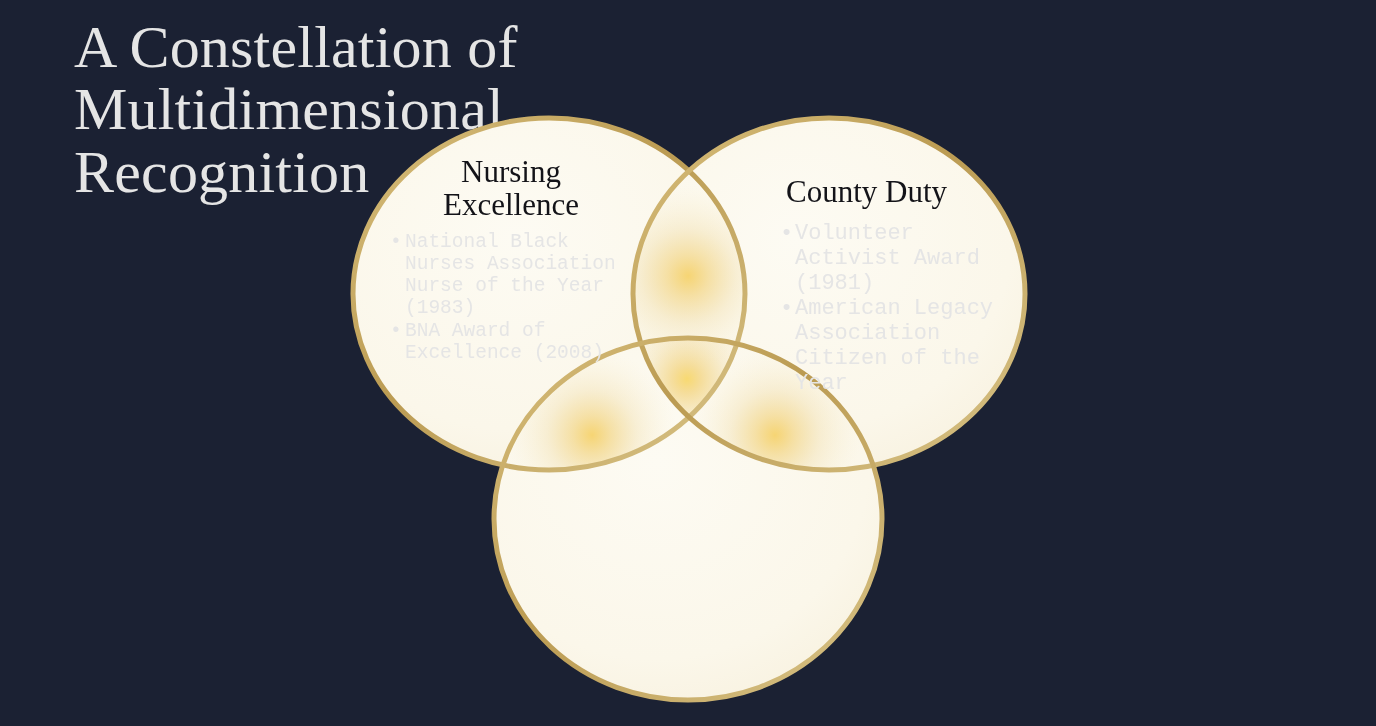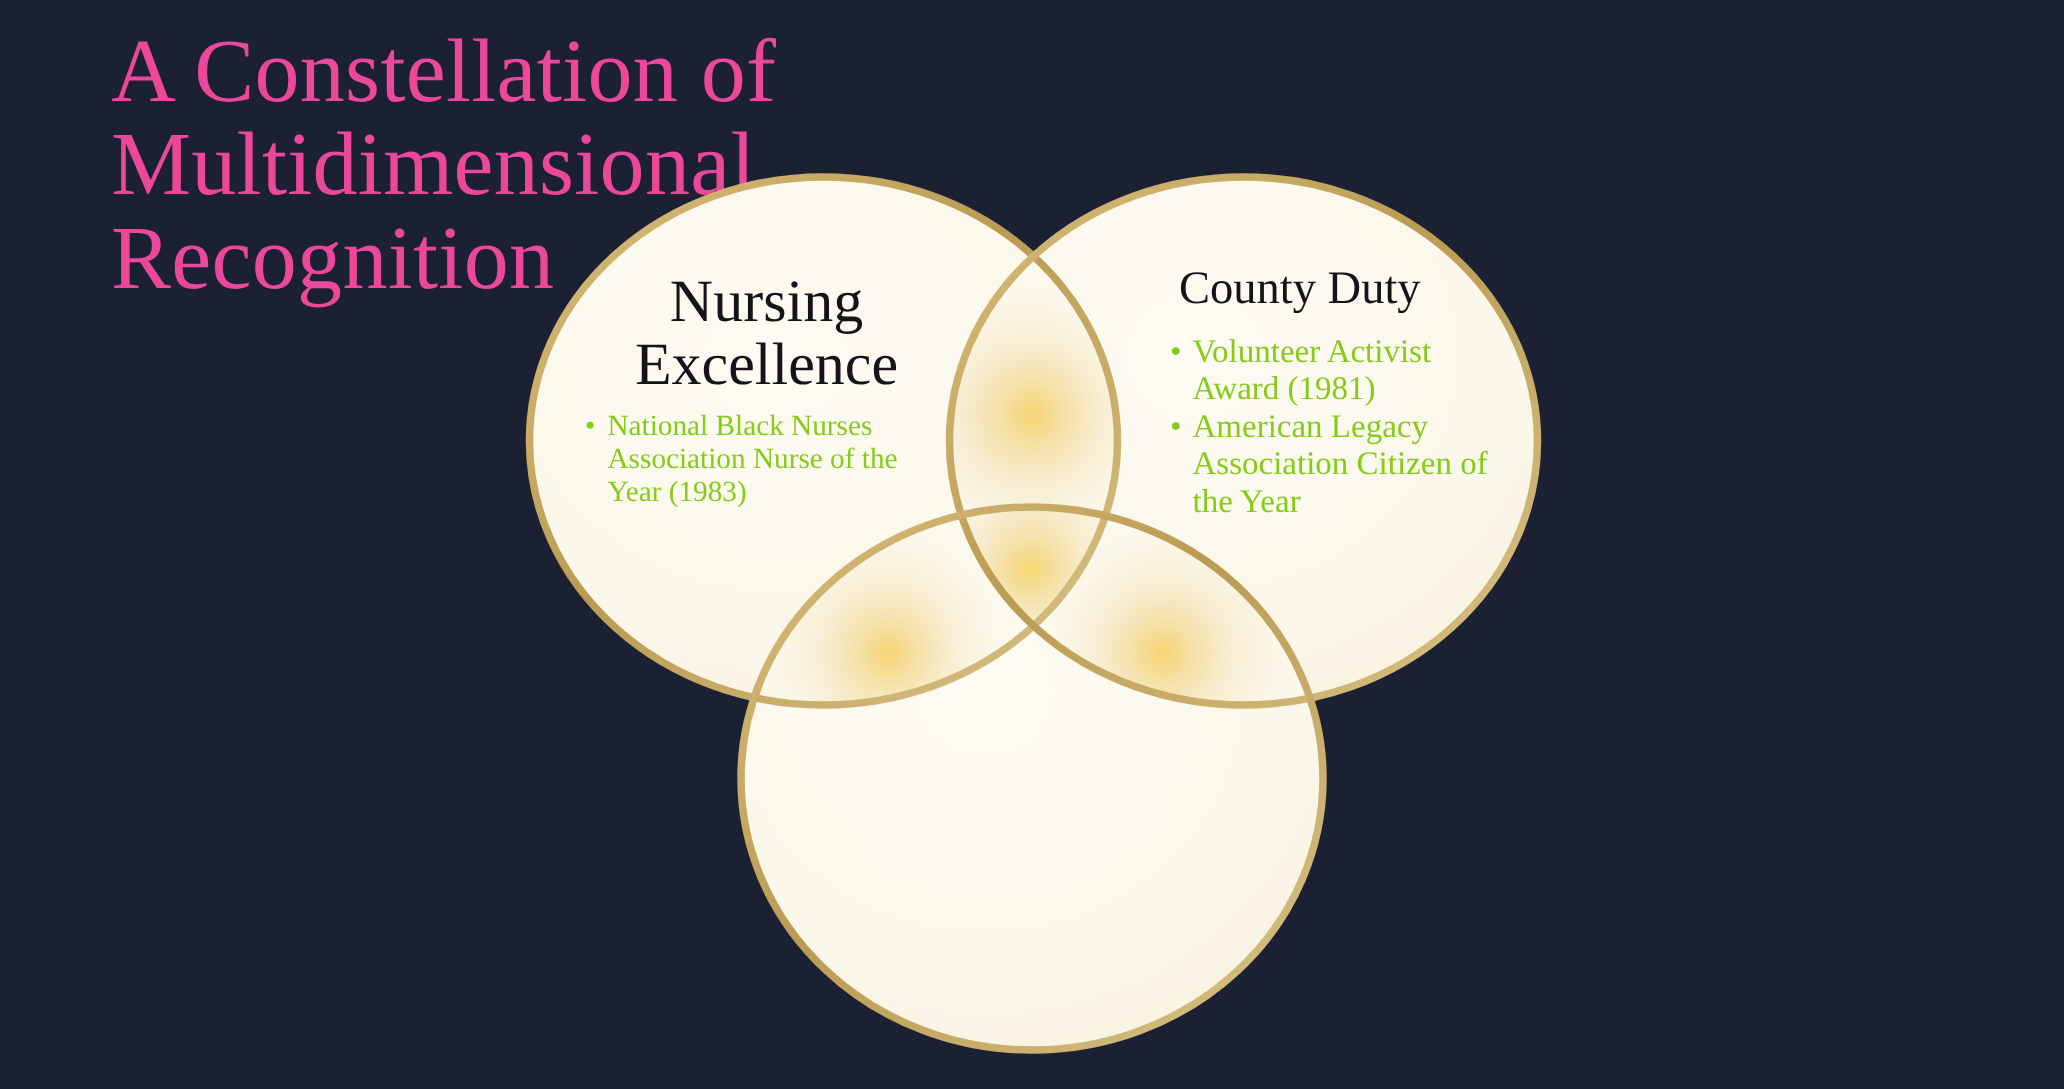--- a/index.html
+++ b/index.html
@@ -20,21 +20,21 @@
   
   #slide-title {
     position: absolute;
     left: 74px;
     top: 16px;
     width: 830px;
     font-family: "Liberation Serif", serif;
     font-size: 60px;
     line-height: 1.04;
     font-weight: 400;
-    color: #ec4899;
+    color: #e5e5e5;
     letter-spacing: 0.2px;
     white-space: pre-line;
   }
 
   
   #venn-stage {
     position: absolute;
     left: 0;
     top: 0;
     width: 1376px;
@@ -56,39 +56,38 @@
   .venn-heading {
     font-family: "Liberation Serif", serif;
     font-weight: 400;
     color: #131318;
     line-height: 1.06;
   }
   .venn-list {
     margin: 0;
     padding: 0;
     list-style: none;
-    font-family: Liberation Serif, serif;
-    color: #84cc16;
+    font-family: Liberation Mono, monospace;
+    color: #e5e5e5;
   }
   .venn-list li {
     position: relative;
     line-height: 1.14;
   }
 
   
   #set-nursing {
     left: 388px;
     top: 156px;
     width: 246px;
   }
   #set-nursing .venn-heading {
-    font-size: 40px;
+    font-size: 31px;
     text-align: center;
     margin-bottom: 9px;
-    margin-top: 24px;
   }
   #set-nursing .venn-list {
     font-size: 19.5px;
   }
   #set-nursing .venn-list li {
     padding-left: 17px;
     margin-bottom: 0px;
   }
   #set-nursing .venn-list li::before {
     content: "\2022";
@@ -224,20 +223,21 @@
         <ellipse cx="829" cy="294" rx="196" ry="176"></ellipse>
         <ellipse cx="688" cy="519" rx="194" ry="181"></ellipse>
       </g>
     </svg>
 
     <div class="venn-text" id="set-nursing">
       <div class="venn-heading" style="white-space:pre-line;">Nursing
 Excellence</div>
       <ul class="venn-list">
         <li>National Black Nurses Association Nurse of the Year (1983)</li>
+        <li>BNA Award of Excellence (2008)</li>
       </ul>
     </div>
 
     <div class="venn-text" id="set-civic">
       <div class="venn-heading">County Duty</div>
       <ul class="venn-list">
         <li>Volunteer Activist Award (1981)</li>
         <li>American Legacy Association Citizen of the Year</li>
       </ul>
     </div>

